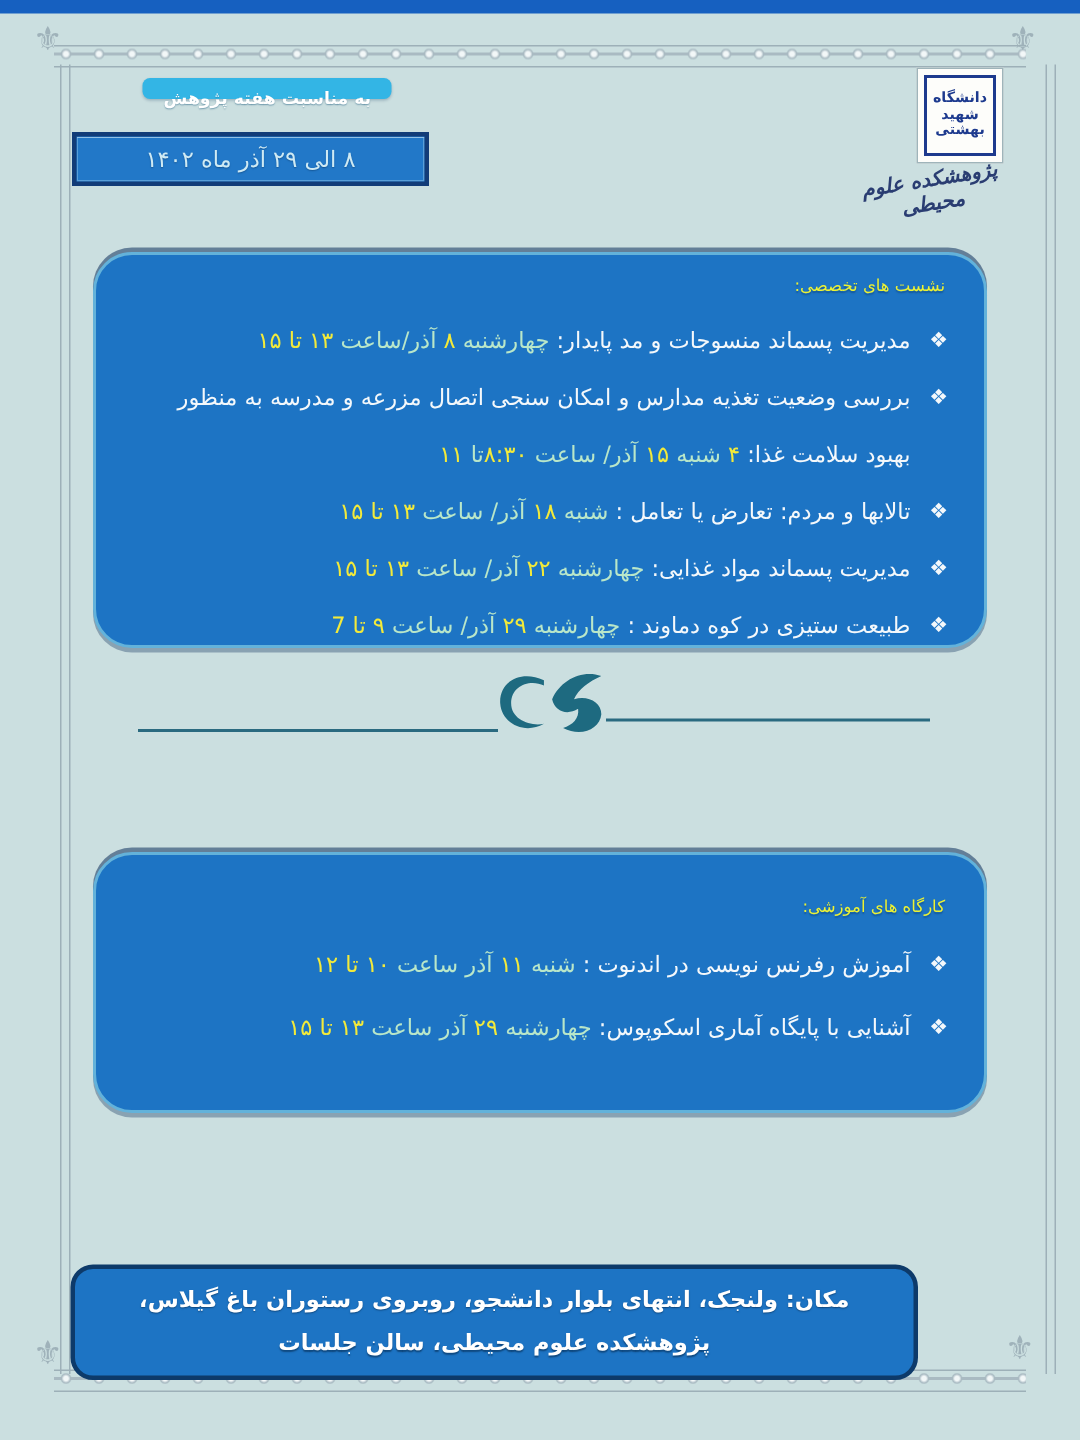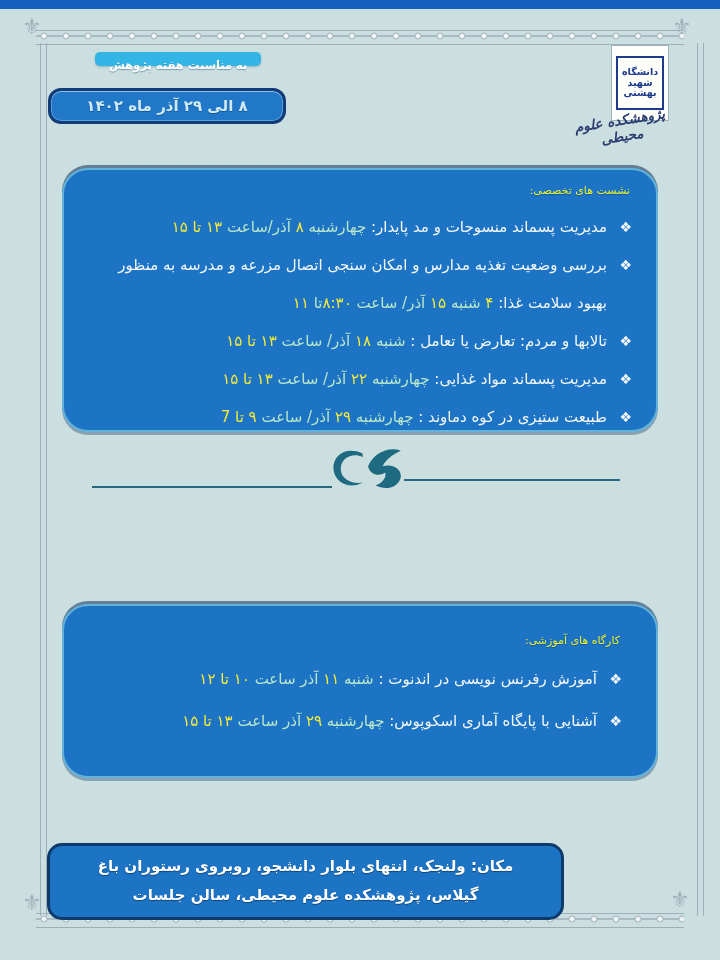--- a/index.html
+++ b/index.html
@@ -33,29 +33,29 @@
   
   .occasion-badge{
     position:absolute;left:95px;top:52px;height:14px;padding:0 14px;
     background:var(--cyan,#33b5e5);border-radius:5px;color:#fff;
     font-size:11.5px;font-weight:bold;line-height:27px;direction:rtl;
     text-shadow:0 1px 1px rgba(0,70,110,.45);
     box-shadow:0 1px 2px rgba(0,40,80,.25);
   }
   .date-badge{
     position:absolute;left:48px;top:88px;width:232px;height:30px;
-    background:#2278c8;border:3px solid #123c78;border-radius:13px;
-    color:#cfeaf4;font-size:15px;font-weight:bold;line-height:30px;
+    background:#2278c8;border:3px solid #123c78;border-radius:0;
+    color:#cfeaf4;font-size:15px;font-weight:normal;line-height:30px;
     text-align:center;direction:rtl;
     box-shadow:inset 0 1px 0 rgba(255,255,255,.35), inset 0 0 0 1px rgba(170,215,240,.4);
     text-shadow:0 1px 1px rgba(0,40,80,.4);
   }
   
   .logo-box{
-    position:absolute;left:611px;top:45px;width:58px;height:76px;
+    position:absolute;left:611px;top:45px;width:58px;height:64px;
     background:#fdfdfa;border:1px solid #9fb4ba;box-sizing:border-box;
     display:flex;align-items:center;justify-content:center;
   }
   .logo-inner{
     width:48px;height:54px;border:2px solid #1d3a8e;box-sizing:border-box;
     color:#1d3a8e;font-size:9.5px;font-weight:bold;line-height:1.15;
     text-align:center;direction:rtl;display:flex;align-items:center;justify-content:center;
     padding:1px;overflow:hidden;
   }
   .logo-script{
@@ -65,40 +65,40 @@
   }
   
   .event-box{
     position:absolute;left:62px;width:596px;box-sizing:border-box;
     background:var(--blue,#1d74c4);
     border:2px solid #63b2da;border-radius:26px;
     box-shadow:0 -3px 0 rgba(14,48,92,.55), 0 3px 0 rgba(14,48,92,.35);
     direction:rtl;text-align:right;overflow:hidden;
   }
   .box1{top:168px;height:264px;padding:6px 22px 0;}
-  .box2{top:568px;height:174px;padding:20px 32px 0;margin-top:36px;}
+  .box2{top:568px;height:174px;padding:20px 22px 0;}
   .box-title{
     margin:0 0 2px;padding-right:4px;
     color:var(--yellow,#edf233);font-size:11px;font-weight:normal;line-height:30px;
     text-shadow:0 1px 1px rgba(0,40,80,.35);
   }
   .event{position:relative;padding-right:27px;line-height:38px;font-size:15px;font-weight:500;}
   .box2 .event{line-height:42px;}
   .bullet{position:absolute;right:2px;top:0;color:#f4f8fb;font-size:14px;}
   .seg-w{color:#f4f8fb;}
   .seg-m{color:var(--mint,#b9e7c9);}
   .seg-y{color:var(--schedyellow,#f3ea3a);}
   
   .divider-line{position:absolute;height:2px;background:#2a6a80;}
   .dl-left{left:92px;top:486px;width:240px;}
   .dl-right{left:404px;top:479px;width:216px;}
   .divider-ornament{position:absolute;left:328px;top:443px;width:82px;height:50px;}
   
   .location-box{
-    position:absolute;left:47px;top:843px;width:517px;height:77px;box-sizing:border-box;
+    position:absolute;left:47px;top:843px;width:565px;height:77px;box-sizing:border-box;
     background:var(--blue,#1d74c4);border:3px solid #0d3a6a;border-radius:15px;
     color:#ffffff;font-size:15px;font-weight:bold;line-height:29px;
     text-align:center;direction:rtl;padding:6px 26px 0;
     text-shadow:0 1px 1px rgba(0,30,60,.5);
   }
 </style>
 </head>
 <body>
 
 <div class="poster" style="--bg: #cbdfe0; --strip: #1660c0; --blue: #1d74c4; --cyan: #33b5e5; --yellow: #edf233; --mint: #b9e7c9; --schedyellow: #f3ea3a;">

